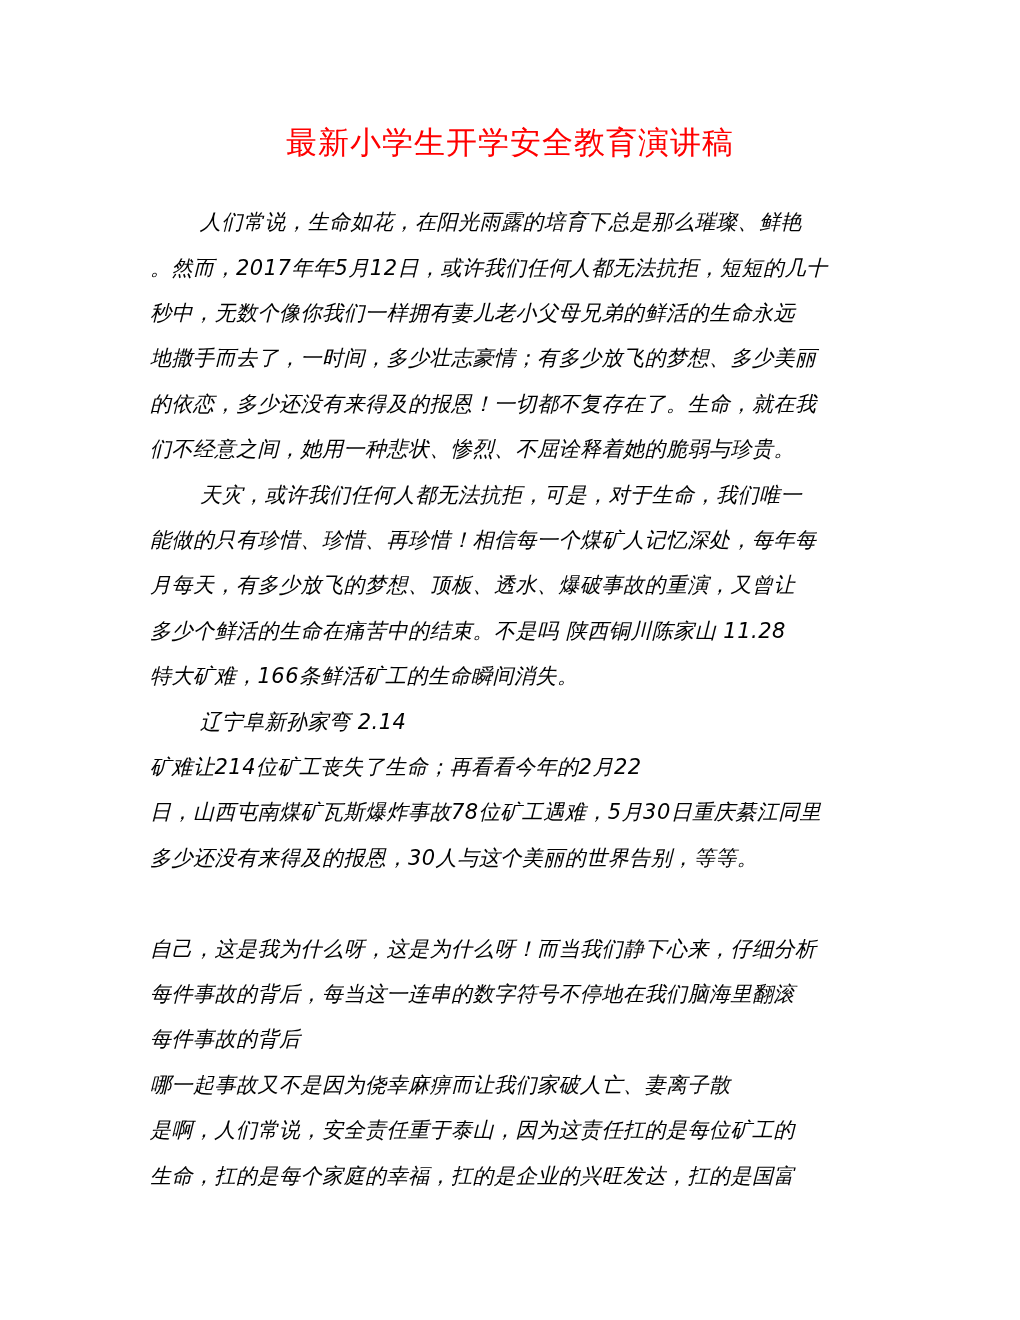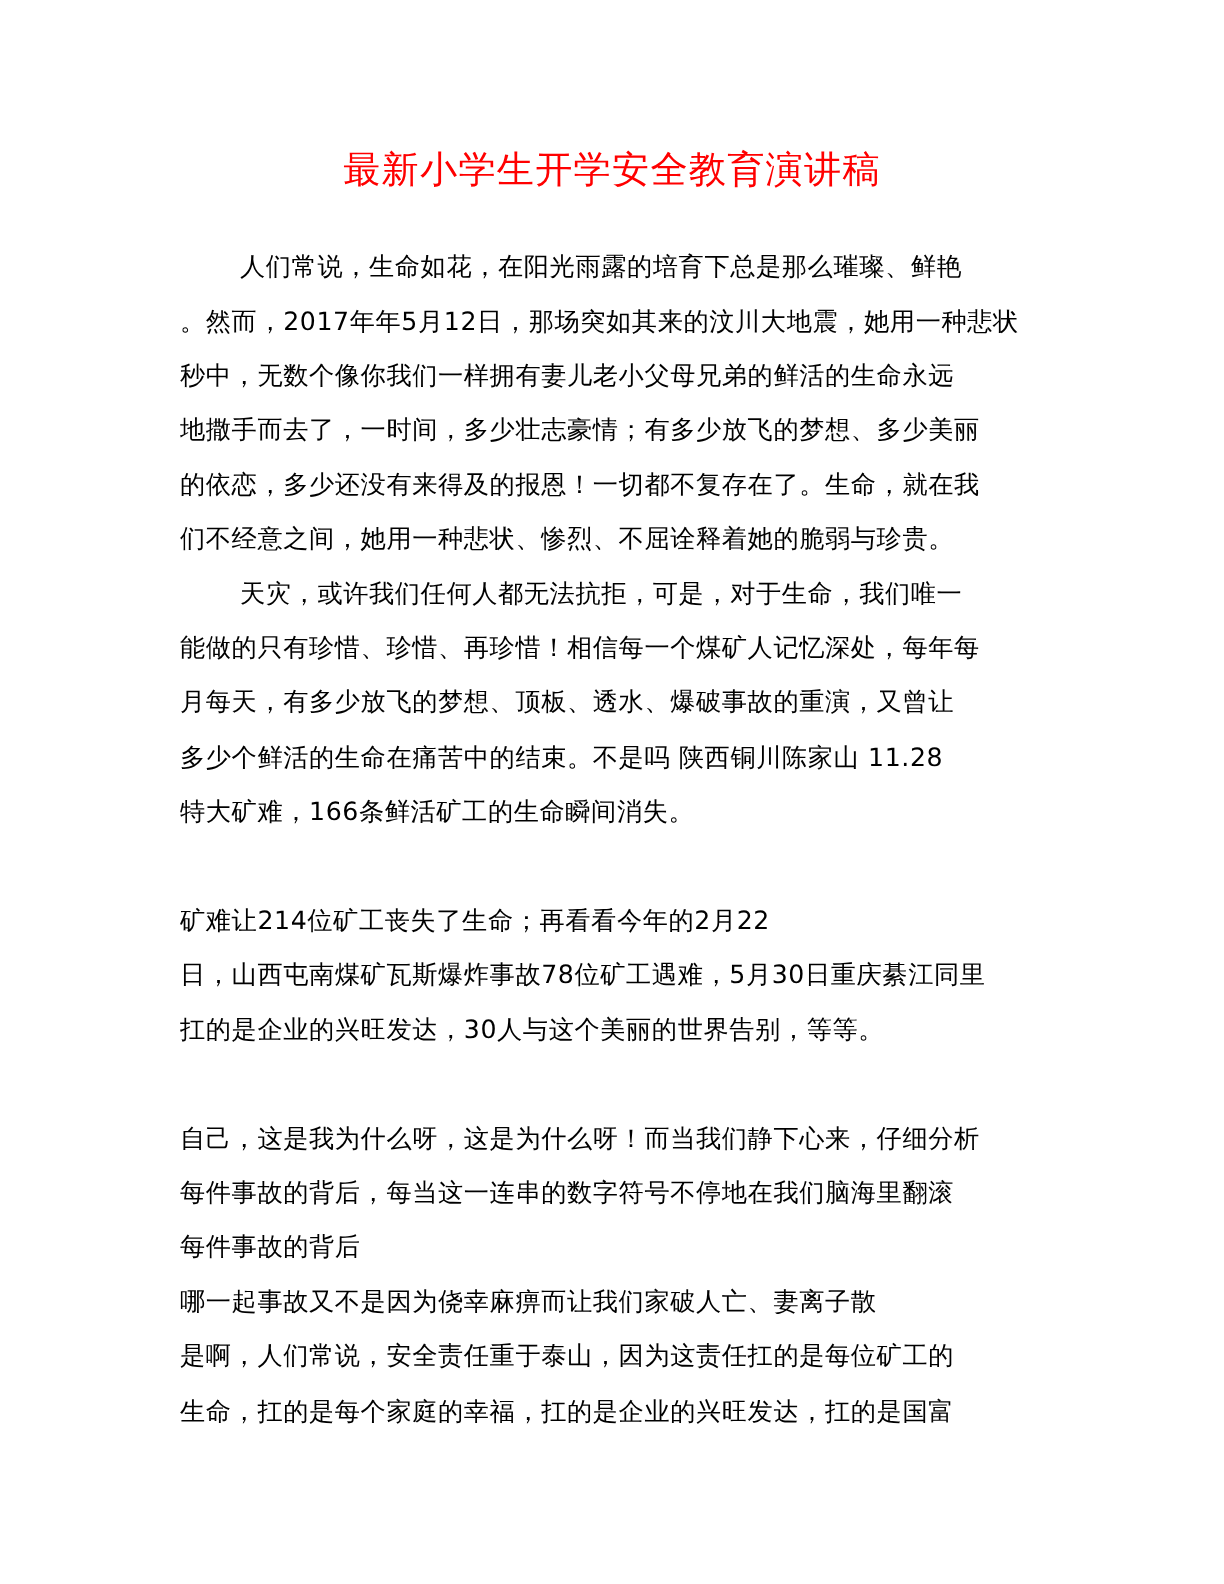--- a/index.html
+++ b/index.html
@@ -36,45 +36,47 @@
       white-space: nowrap;
     }
     .line {
       position: absolute;
       left: 150px;
       font-size: 21px;
       line-height: 28px;
       white-space: nowrap;
       color: #000000;
       letter-spacing: 0.5px;
+      font-style: italic;
     }
     .indent { left: 200px; }
   </style>
 </head>
 <body>
 
 <div class="page">
   <div class="title">最新小学生开学安全教育演讲稿</div>
 
   <div class="line indent" style="top:208px">人们常说，生命如花，在阳光雨露的培育下总是那么璀璨、鲜艳</div>
-  <div class="line" style="top:254px">。然而，2017年年5月12日，那场突如其来的汶川大地震，她用一种悲状</div>
+  <div class="line" style="top:254px">。然而，2017年年5月12日，或许我们任何人都无法抗拒，短短的几十</div>
   <div class="line" style="top:299px">秒中，无数个像你我们一样拥有妻儿老小父母兄弟的鲜活的生命永远</div>
   <div class="line" style="top:344px">地撒手而去了，一时间，多少壮志豪情；有多少放飞的梦想、多少美丽</div>
   <div class="line" style="top:390px">的依恋，多少还没有来得及的报恩！一切都不复存在了。生命，就在我</div>
   <div class="line" style="top:435px">们不经意之间，她用一种悲状、惨烈、不屈诠释着她的脆弱与珍贵。</div>
 
   <div class="line indent" style="top:481px">天灾，或许我们任何人都无法抗拒，可是，对于生命，我们唯一</div>
   <div class="line" style="top:526px">能做的只有珍惜、珍惜、再珍惜！相信每一个煤矿人记忆深处，每年每</div>
   <div class="line" style="top:571px">月每天，有多少放飞的梦想、顶板、透水、爆破事故的重演，又曾让</div>
   <div class="line" style="top:617px">多少个鲜活的生命在痛苦中的结束。不是吗  陕西铜川陈家山 11.28</div>
   <div class="line" style="top:662px">特大矿难，166条鲜活矿工的生命瞬间消失。</div>
 
+  <div class="line indent" style="top:708px">辽宁阜新孙家弯 2.14</div>
   <div class="line" style="top:753px">矿难让214位矿工丧失了生命；再看看今年的2月22</div>
   <div class="line" style="top:798px">日，山西屯南煤矿瓦斯爆炸事故78位矿工遇难，5月30日重庆綦江同里</div>
-  <div class="line" style="top:844px">扛的是企业的兴旺发达，30人与这个美丽的世界告别，等等。</div>
+  <div class="line" style="top:844px">多少还没有来得及的报恩，30人与这个美丽的世界告别，等等。</div>
 
   <div class="line" style="top:935px">自己，这是我为什么呀，这是为什么呀！而当我们静下心来，仔细分析</div>
   <div class="line" style="top:980px">每件事故的背后，每当这一连串的数字符号不停地在我们脑海里翻滚</div>
   <div class="line" style="top:1025px">每件事故的背后</div>
 
   <div class="line" style="top:1071px">哪一起事故又不是因为侥幸麻痹而让我们家破人亡、妻离子散</div>
 
   <div class="line" style="top:1162px">生命，扛的是每个家庭的幸福，扛的是企业的兴旺发达，扛的是国富</div>
   <div class="line" style="top:1116px">是啊，人们常说，安全责任重于泰山，因为这责任扛的是每位矿工的</div>
 </div>

